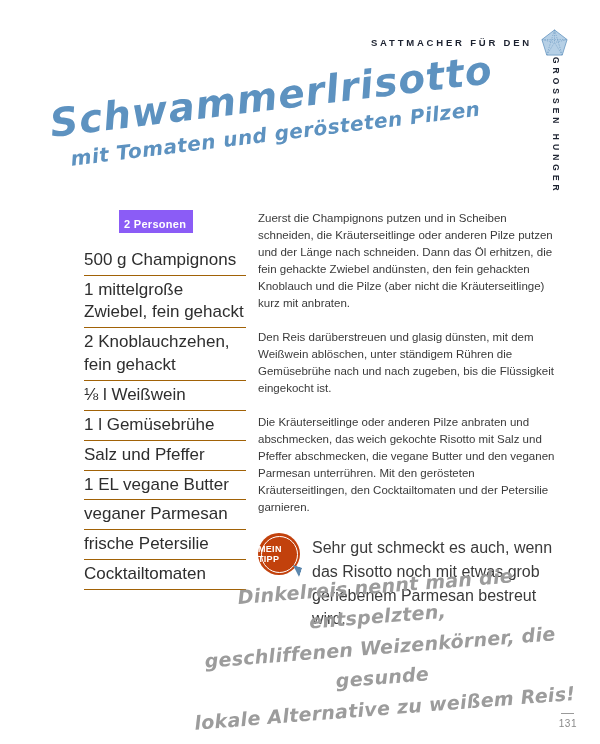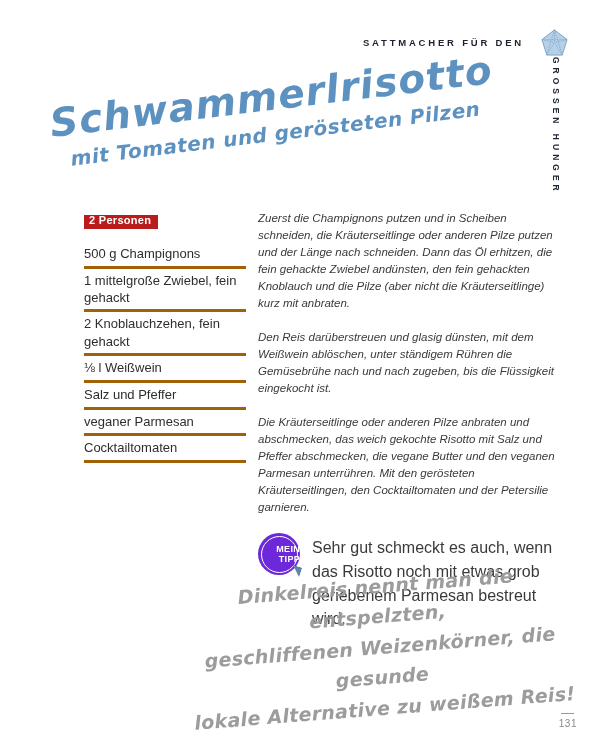--- a/index.html
+++ b/index.html
@@ -3,21 +3,21 @@
 <meta charset="utf-8">
 <style>
   html,body { margin:0; padding:0; background:#e8e8e8; }
   .page {
     position:relative; width:600px; height:744px; margin:0 auto;
     background:#ffffff; overflow:hidden;
     font-family:"Liberation Sans", sans-serif;
   }
 
   
-  .kicker-row { position:absolute; top:28px; right:31px; display:flex; align-items:center; gap:16px; }
+  .kicker-row { position:absolute; top:28px; right:31px; display:flex; align-items:center; gap:8px; }
   .kicker { font-size:9.5px; font-weight:bold; letter-spacing:2.8px; color:#1c2230; white-space:nowrap; }
   .crystal { width:29px; height:29px; display:block; }
   .vertical-label {
     position:absolute; top:57px; right:39px;
     writing-mode:vertical-rl; text-orientation:mixed;
     font-size:8.5px; font-weight:bold; letter-spacing:4px; color:#1c2230; white-space:nowrap;
   }
 
   
   .title-block { position:absolute; top:104px; left:52px; transform:rotate(-7deg); transform-origin:0 50%; color:#5d92c0; }
@@ -29,39 +29,39 @@
     font-family:"DejaVu Sans", sans-serif; font-style:italic; font-weight:bold;
     font-size:20px; letter-spacing:0.5px; margin:6px 0 0 16px; white-space:nowrap;
   }
 
   
   .columns { position:absolute; top:210px; left:84px; display:flex; }
   .col-left { width:162px; flex:none; }
   .col-right { width:306px; margin-left:12px; }
 
   .badge {
-    display:inline-block; background:#b91c1c; color:#ffffff;
-    font-weight:bold; font-size:11px; line-height:1; padding:0 7px 3px 5px; letter-spacing:0.3px;
+    display:inline-block; background:#8b5cf6; color:#ffffff;
+    font-weight:bold; font-size:11px; line-height:1; padding:9px 7px 3px 5px; letter-spacing:0.3px;margin-left:35px;
   }
   .badge.first { margin-bottom:13px; }
   .badge.second { margin-top:17px; margin-bottom:2px; }
 
   .ing-item {
-    font-size:13px; line-height:1.32; color:#2e2e2e;
-    padding:3px 0 3.5px; border-bottom:3px solid #a16207;
+    font-size:17px; line-height:1.32; color:#2e2e2e;
+    padding:3px 0 3.5px; border-bottom:1px solid #a16207;
   }
 
-  .para { font-size:11.5px; line-height:1.48; color:#3a3a3a; margin:0 0 17px;font-style:italic; }
+  .para { font-size:11.5px; line-height:1.48; color:#3a3a3a; margin:0 0 17px; }
 
   
   .tip-row { display:flex; margin-top:4px; }
   .tip-bubble { position:relative; width:42px; height:42px; flex:none; margin-right:12px; }
   .tip-circle {
-    width:42px; height:42px; border-radius:50%; background:#6d28d9;
-    display:flex; flex-direction:column; align-items:flex-end; justify-content:center; position:relative;
+    width:42px; height:42px; border-radius:50%; background:#c2410c;
+    display:flex; flex-direction:column; align-items:flex-start; justify-content:center; position:relative;
   }
   .tip-circle::before {
     content:""; position:absolute; top:2.5px; left:2.5px; right:2.5px; bottom:2.5px;
     border:1.5px solid #ffffff; border-radius:50%;
   }
   .tip-tail {
     position:absolute; bottom:-1px; right:-1px; width:10px; height:10px; background:#5b87ae;
     clip-path:polygon(0 0, 100% 0, 100% 100%);
     transform:rotate(18deg);
   }
@@ -111,24 +111,27 @@
 
   <div class="columns">
 
     <div class="col-left">
       <span class="badge first">2 Personen</span>
 
       <div class="ing-item">500 g Champignons</div>
       <div class="ing-item">1 mittelgroße Zwiebel, fein gehackt</div>
       <div class="ing-item">2 Knoblauchzehen, fein gehackt</div>
       <div class="ing-item">⅛ l Weißwein</div>
+      <div class="ing-item">1 l Gemüsebrühe</div>
       <div class="ing-item">Salz und Pfeffer</div>
 
 
+      <div class="ing-item">1 EL vegane Butter</div>
       <div class="ing-item">veganer Parmesan</div>
+      <div class="ing-item">frische Petersilie</div>
       <div class="ing-item">Cocktailtomaten</div>
     </div>
 
     <div class="col-right">
       <p class="para">Zuerst die Champignons putzen und in Scheiben schneiden, die Kräuterseitlinge oder anderen Pilze putzen und der Länge nach schneiden. Dann das Öl erhitzen, die fein gehackte Zwiebel andünsten, den fein gehackten Knoblauch und die Pilze (aber nicht die Kräuterseitlinge) kurz mit anbraten.</p>
       <p class="para">Den Reis darüberstreuen und glasig dünsten, mit dem Weißwein ablöschen, unter ständigem Rühren die Gemüsebrühe nach und nach zugeben, bis die Flüssigkeit eingekocht ist.</p>
       <p class="para">Die Kräuterseitlinge oder anderen Pilze anbraten und abschmecken, das weich gekochte Risotto mit Salz und Pfeffer abschmecken, die vegane Butter und den veganen Parmesan unterrühren. Mit den gerösteten Kräuterseitlingen, den Cocktailtomaten und der Petersilie garnieren.</p>
 
       <div class="tip-row">
         <div class="tip-bubble">

